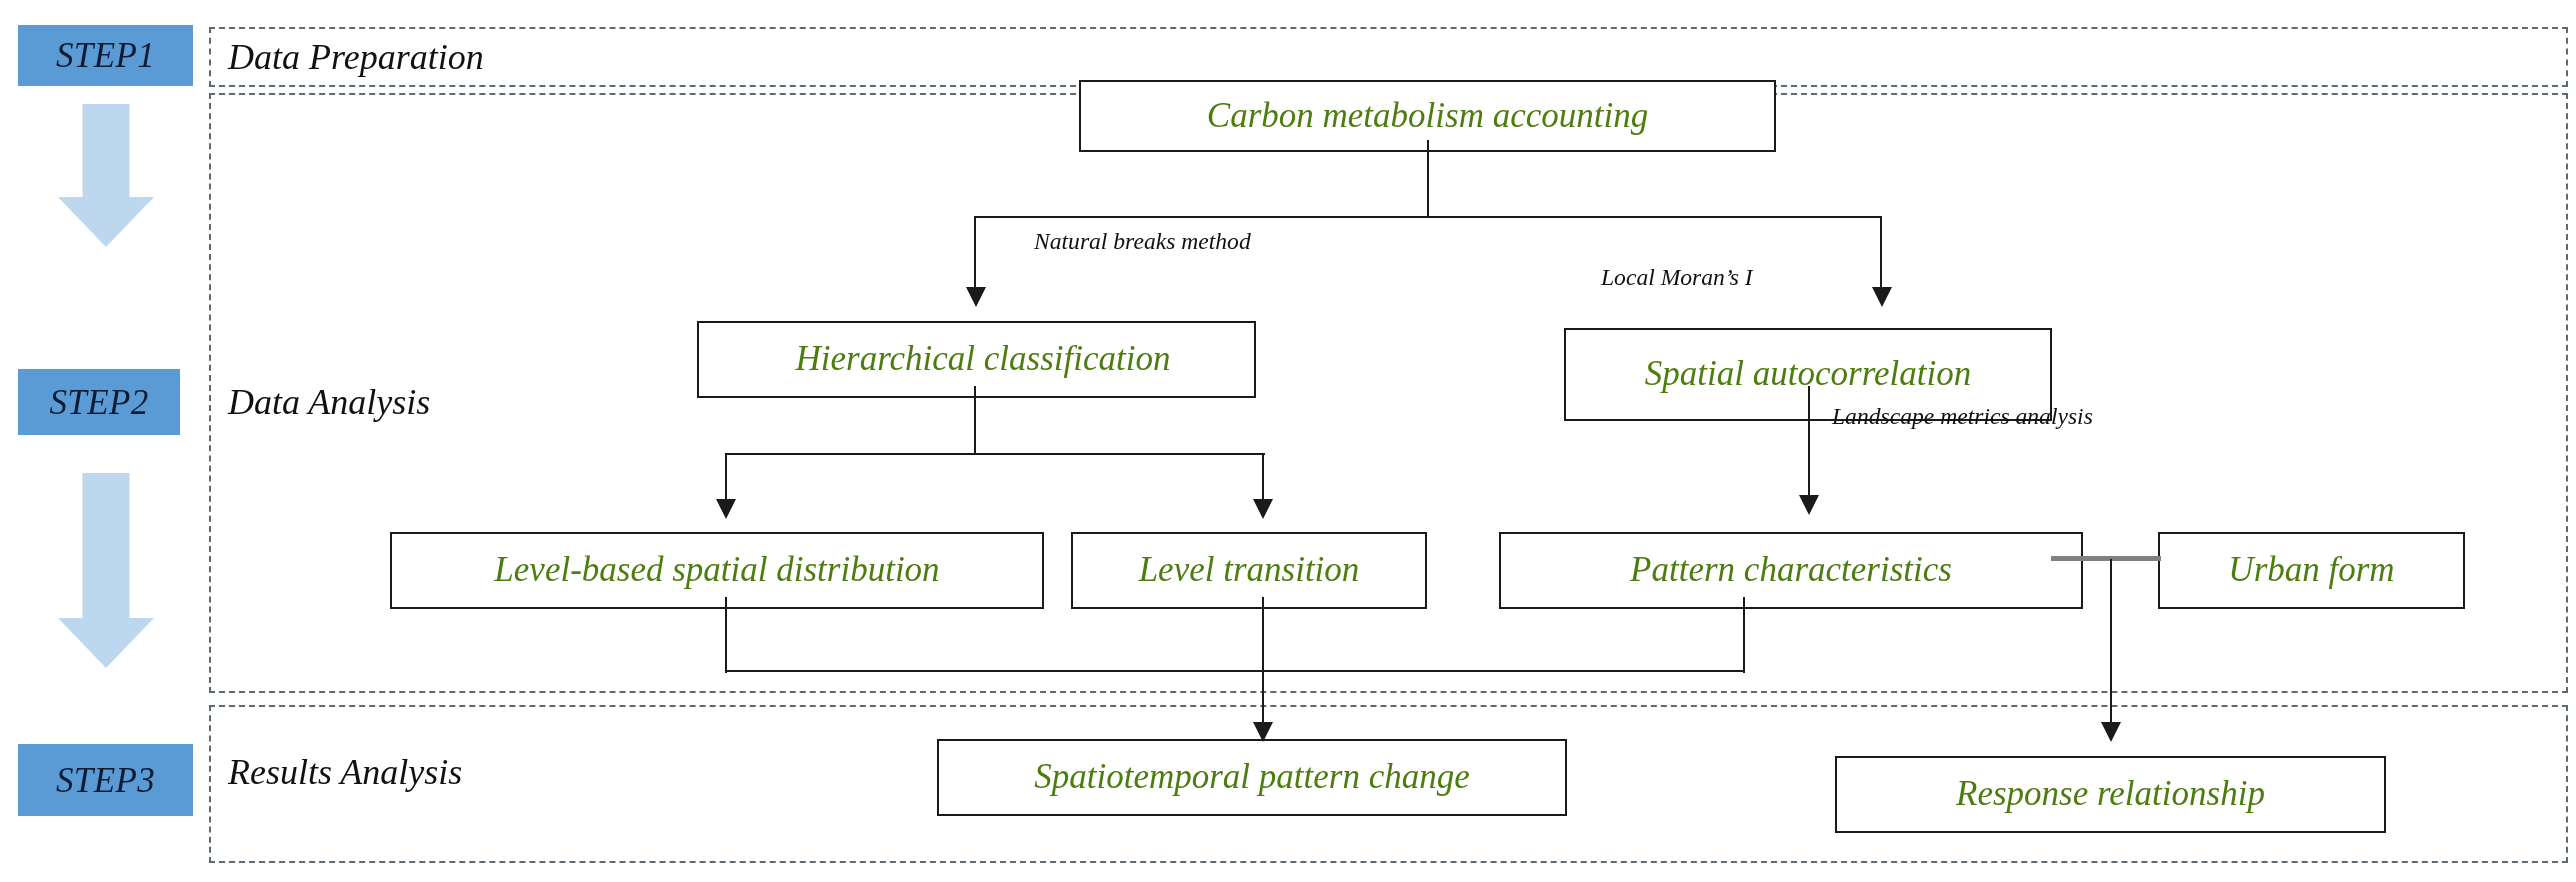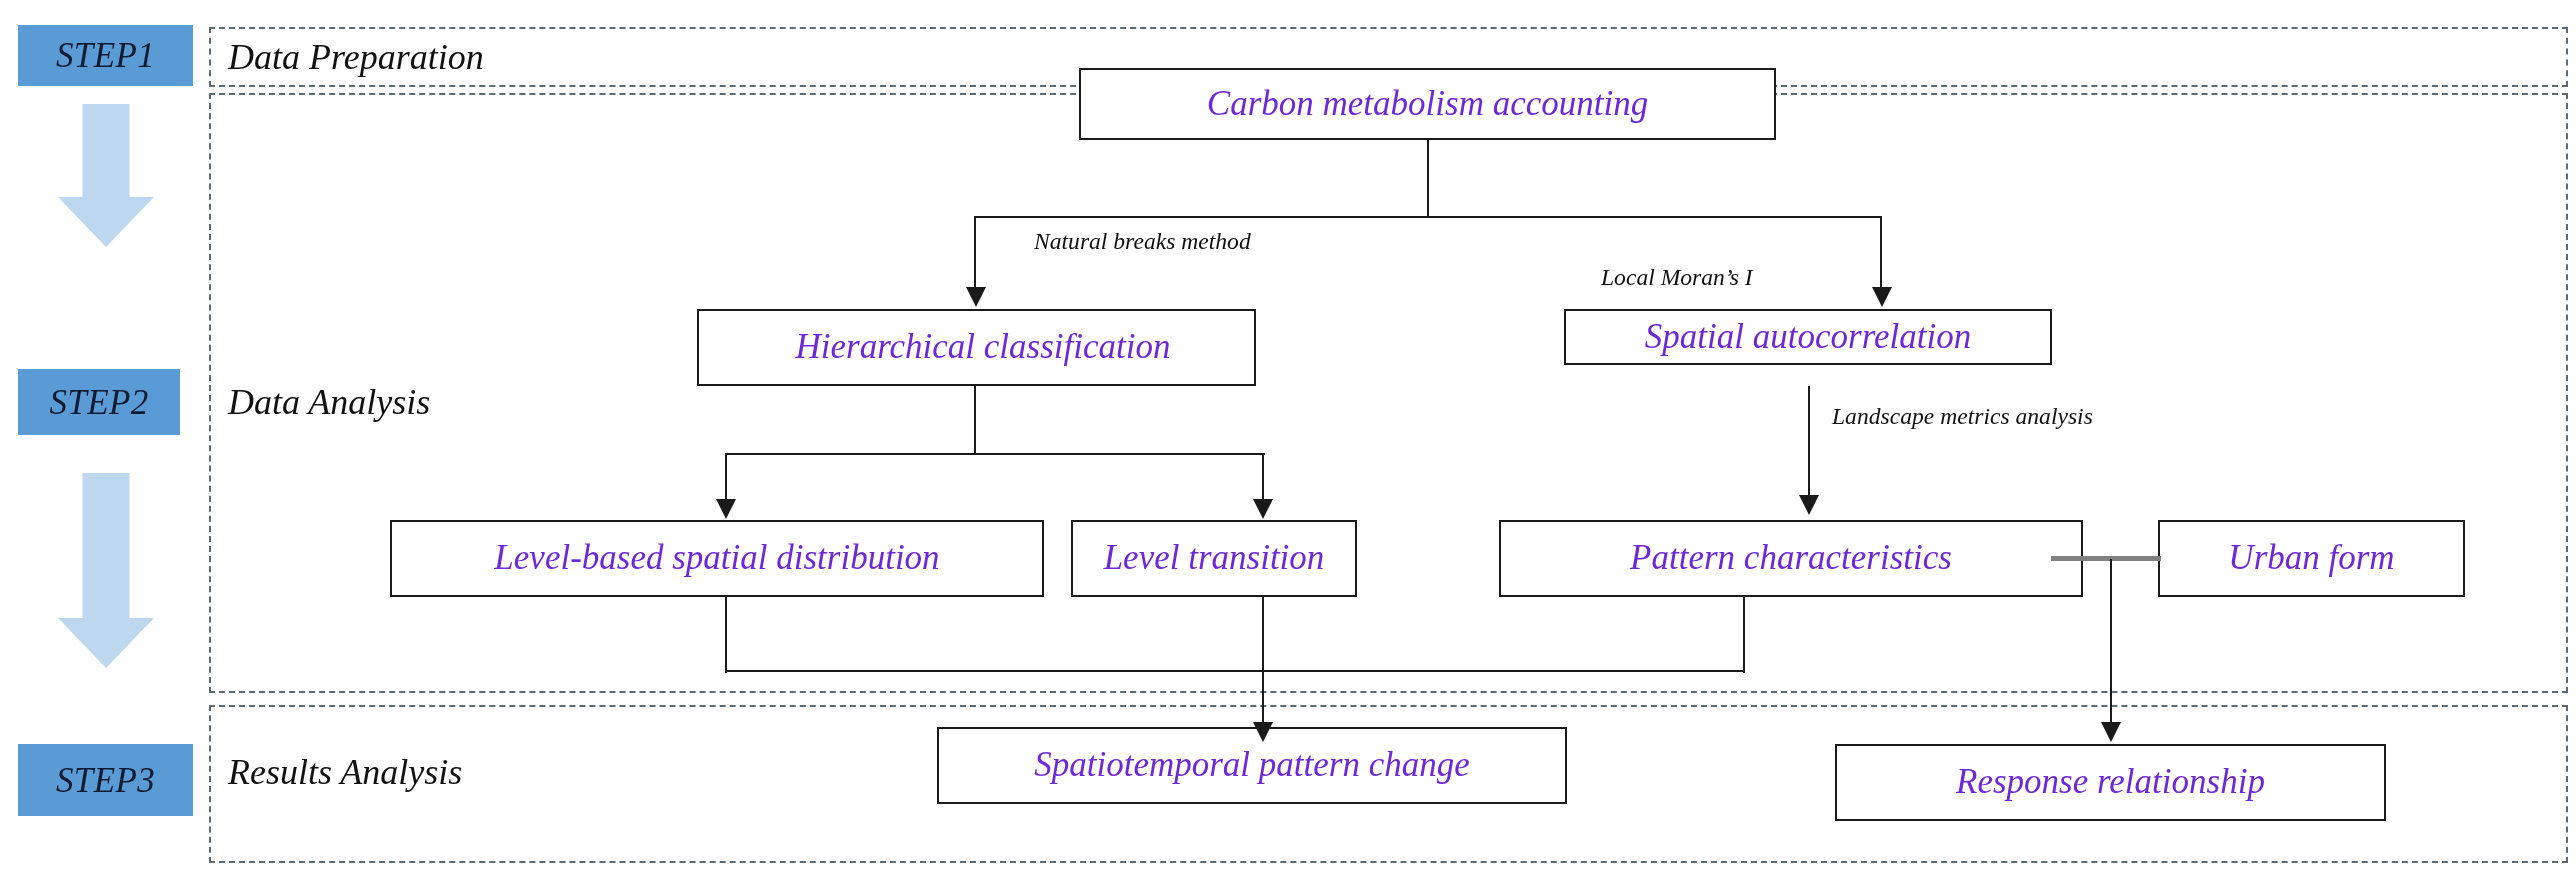--- a/index.html
+++ b/index.html
@@ -22,21 +22,21 @@
                    background:#bdd7ee;width:47px;top:0;}
   .fatarrow .head{position:absolute;left:50%;transform:translateX(-50%);
                   width:0;height:0;border-left:48px solid transparent;
                   border-right:48px solid transparent;border-top:50px solid #bdd7ee;}
 
   
   .caption{position:absolute;color:#111;font-size:36px;white-space:nowrap;}
 
   
   .node{position:absolute;border:2.4px solid #1a1a1a;background:#fff;box-sizing:border-box;
-        display:flex;align-items:center;justify-content:center;color:#6d28d9;}
+        display:flex;align-items:center;justify-content:center;color:#4d7c0f;margin-top:12px;}
   .node span{font-size:35px;white-space:nowrap;line-height:1.1;}
 
   
   .vline{position:absolute;width:2.4px;background:#1a1a1a;}
   .hline{position:absolute;height:2.4px;background:#1a1a1a;}
   .glink{position:absolute;height:4.7px;background:#808080;}
   .ahead{position:absolute;width:0;height:0;
          border-left:10.2px solid transparent;border-right:10.2px solid transparent;
          border-top:20.5px solid #1a1a1a;}
 
@@ -76,29 +76,29 @@
   <div class="caption" style="left:228px;top:751px;">Results  Analysis</div>
 
   <div class="node" style="left:1079px;top:68px;width:697px;height:72px;">
     <span>Carbon metabolism  accounting</span>
   </div>
 
   <div class="node" style="left:697px;top:309px;width:559px;height:77px;padding-left:13px;">
     <span>Hierarchical  classification</span>
   </div>
 
-  <div class="node" style="left:1564px;top:309px;width:488px;height:56px;">
+  <div class="node" style="left:1564px;top:316px;width:488px;height:93px;">
     <span>Spatial autocorrelation</span>
   </div>
 
   <div class="node" style="left:390px;top:520px;width:654px;height:77px;">
     <span>Level-based  spatial distribution</span>
   </div>
 
-  <div class="node" style="left:1071px;top:520px;width:286px;height:77px;">
+  <div class="node" style="left:1071px;top:520px;width:356px;height:77px;">
     <span>Level transition</span>
   </div>
 
   <div class="node" style="left:1499px;top:520px;width:584px;height:77px;">
     <span>Pattern characteristics</span>
   </div>
 
   <div class="node" style="left:2158px;top:520px;width:307px;height:77px;">
     <span>Urban form</span>
   </div>

